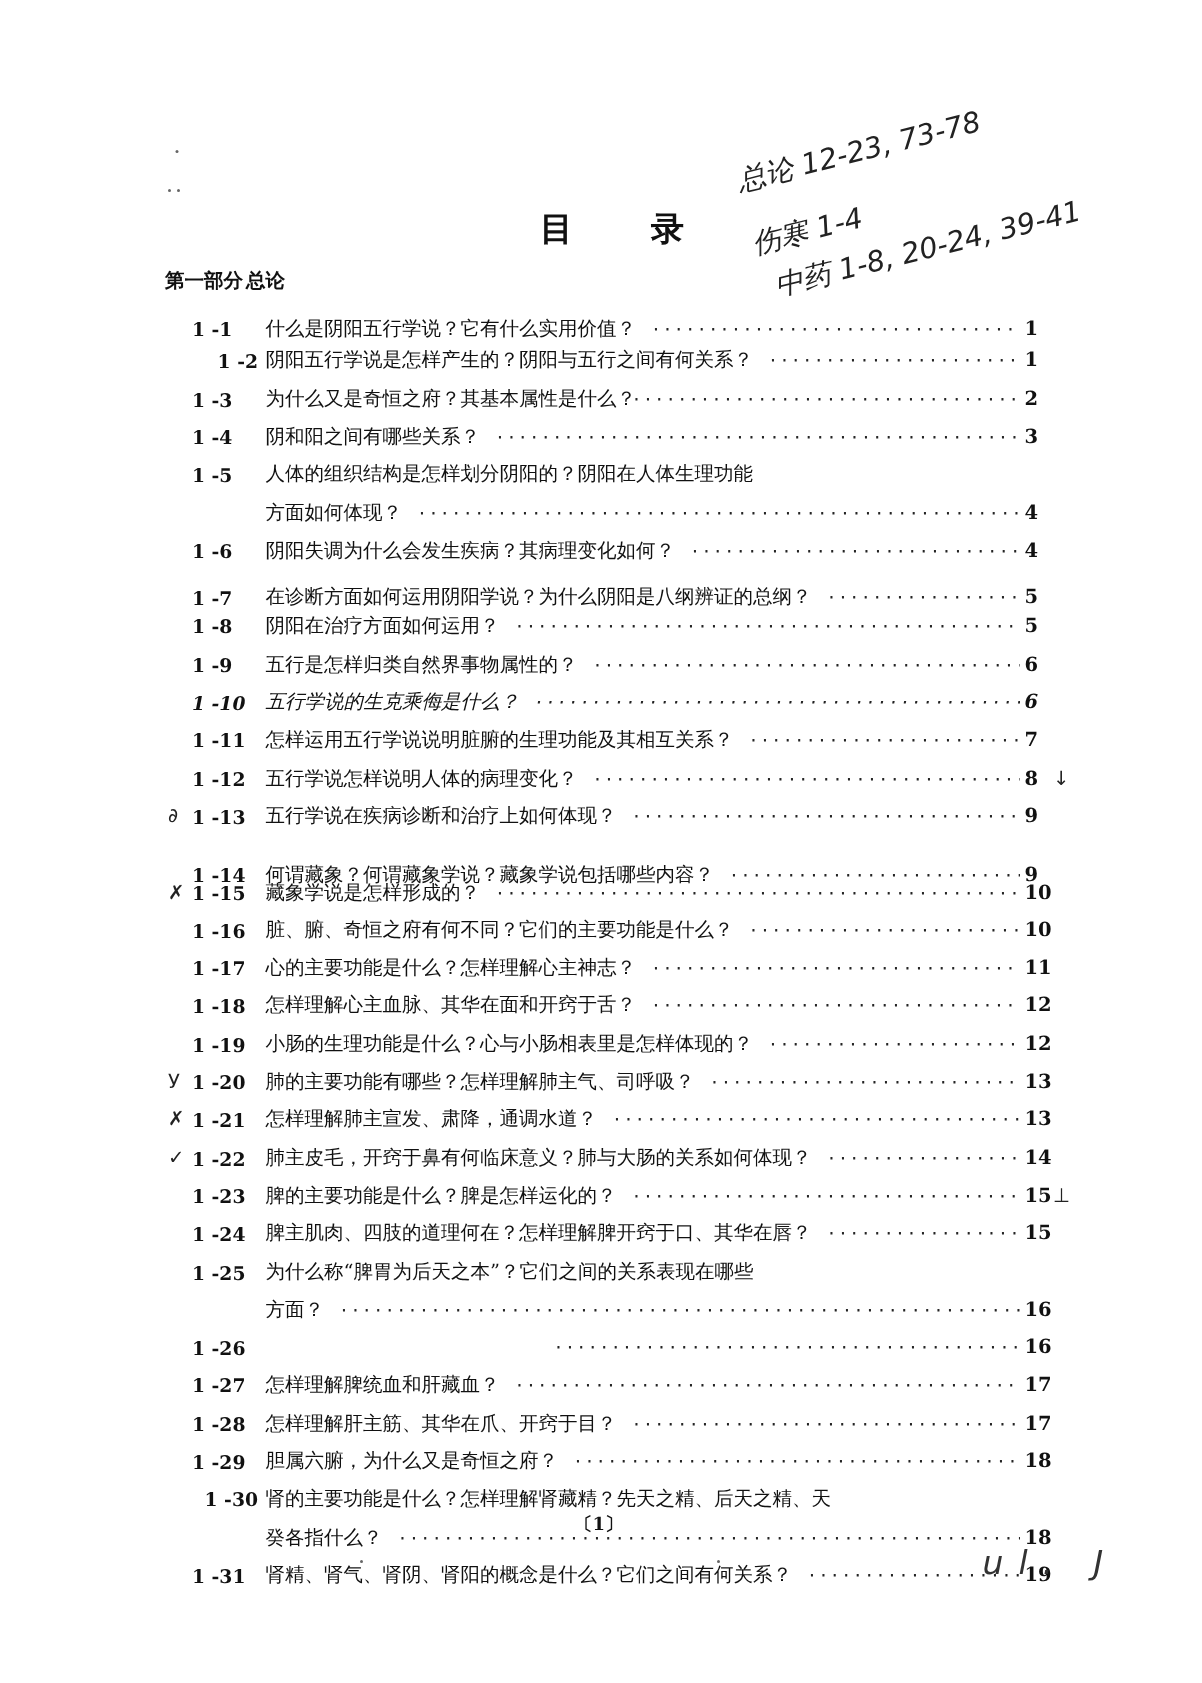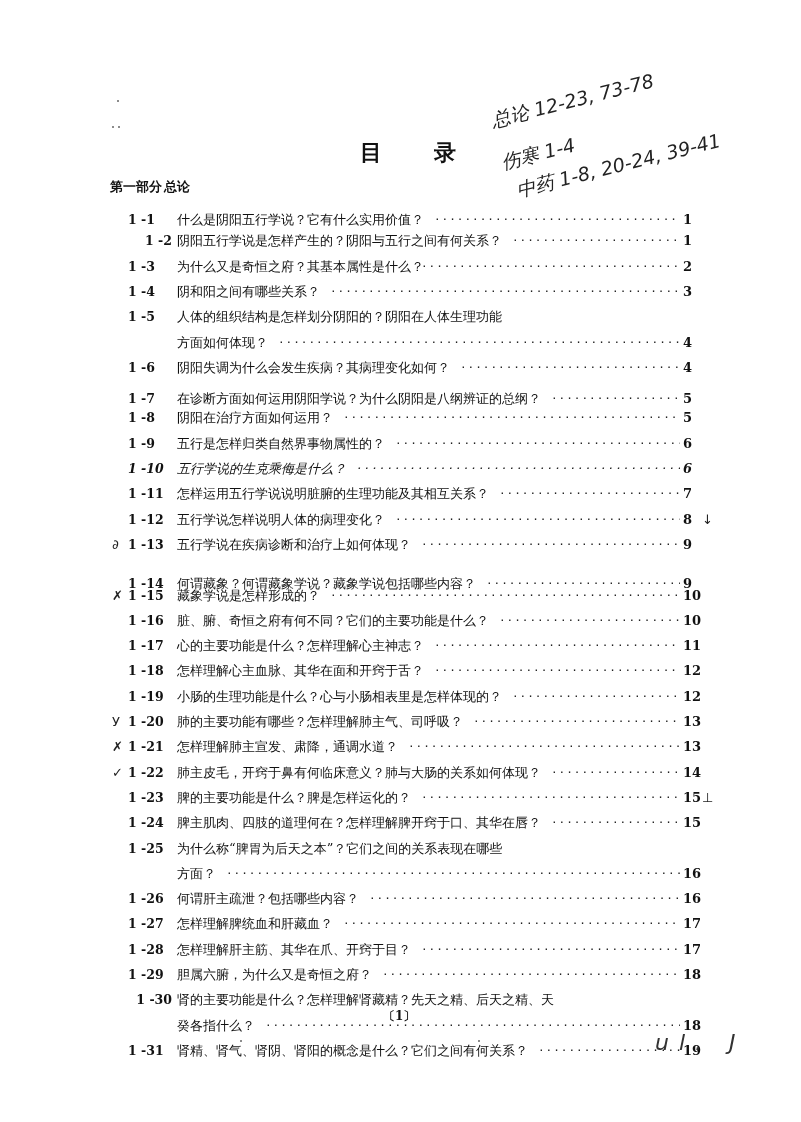--- a/index.html
+++ b/index.html
@@ -303,21 +303,20 @@
         <span class="num">1 -25</span>
         <span class="text">为什么称“脾胃为后天之本”？它们之间的关系表现在哪些</span>
       </div>
       <div class="row" style="top: 657.8px;">
         <span class="text">方面？</span>
         <span class="leader" style="left: 226px; width: 454px;">········································································································································································································</span>
         <span class="page-no">16</span>
       </div>
       <div class="row" style="top: 683.1px;">
         <span class="num">1 -26</span>
-        <span class="text">何谓肝主疏泄？包括哪些内容？</span>
         <span class="leader" style="left: 369px; width: 311px;">········································································································································································································</span>
         <span class="page-no">16</span>
       </div>
       <div class="row" style="top: 708.4px;">
         <span class="num">1 -27</span>
         <span class="text">怎样理解脾统血和肝藏血？</span>
         <span class="leader" style="left: 343px; width: 337px;">········································································································································································································</span>
         <span class="page-no">17</span>
       </div>
       <div class="row" style="top: 733.7px;">

